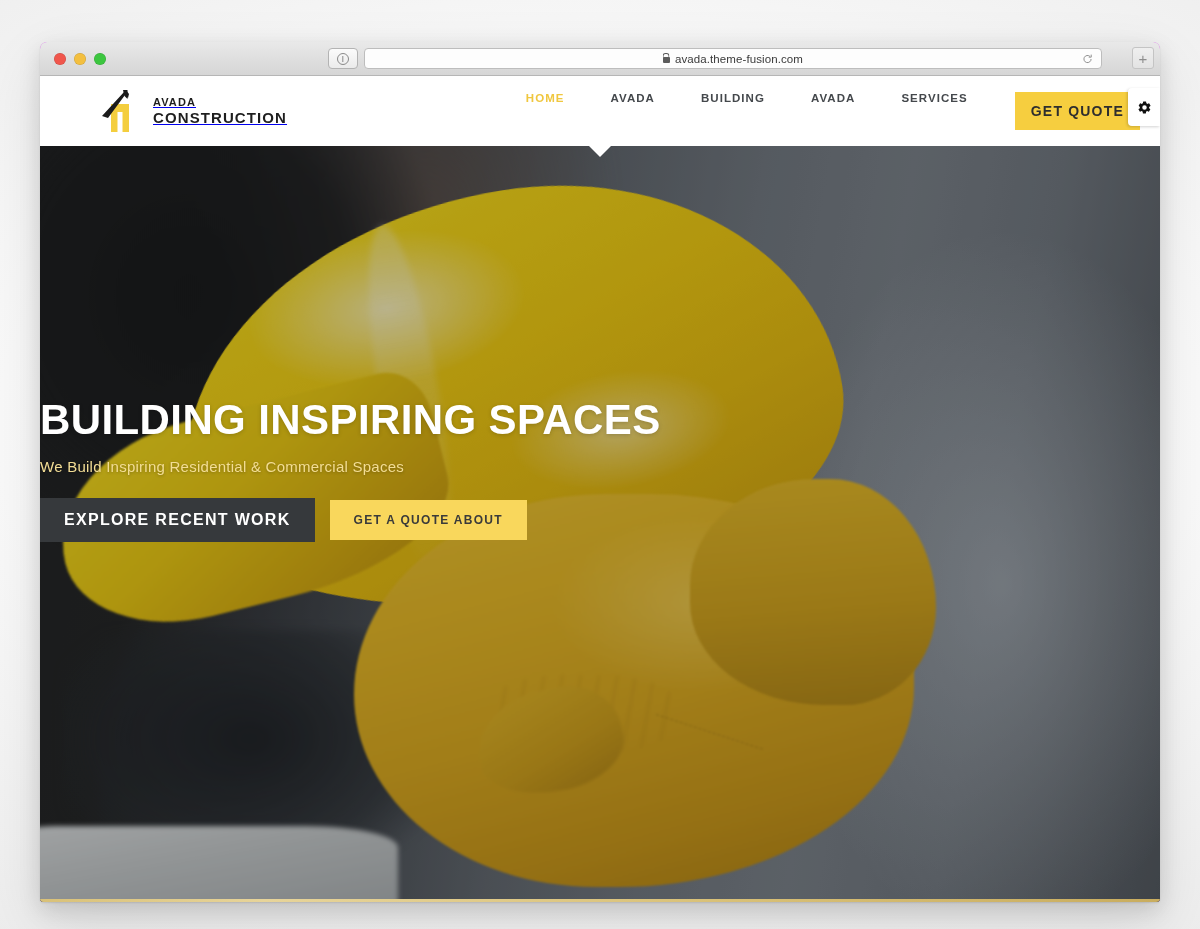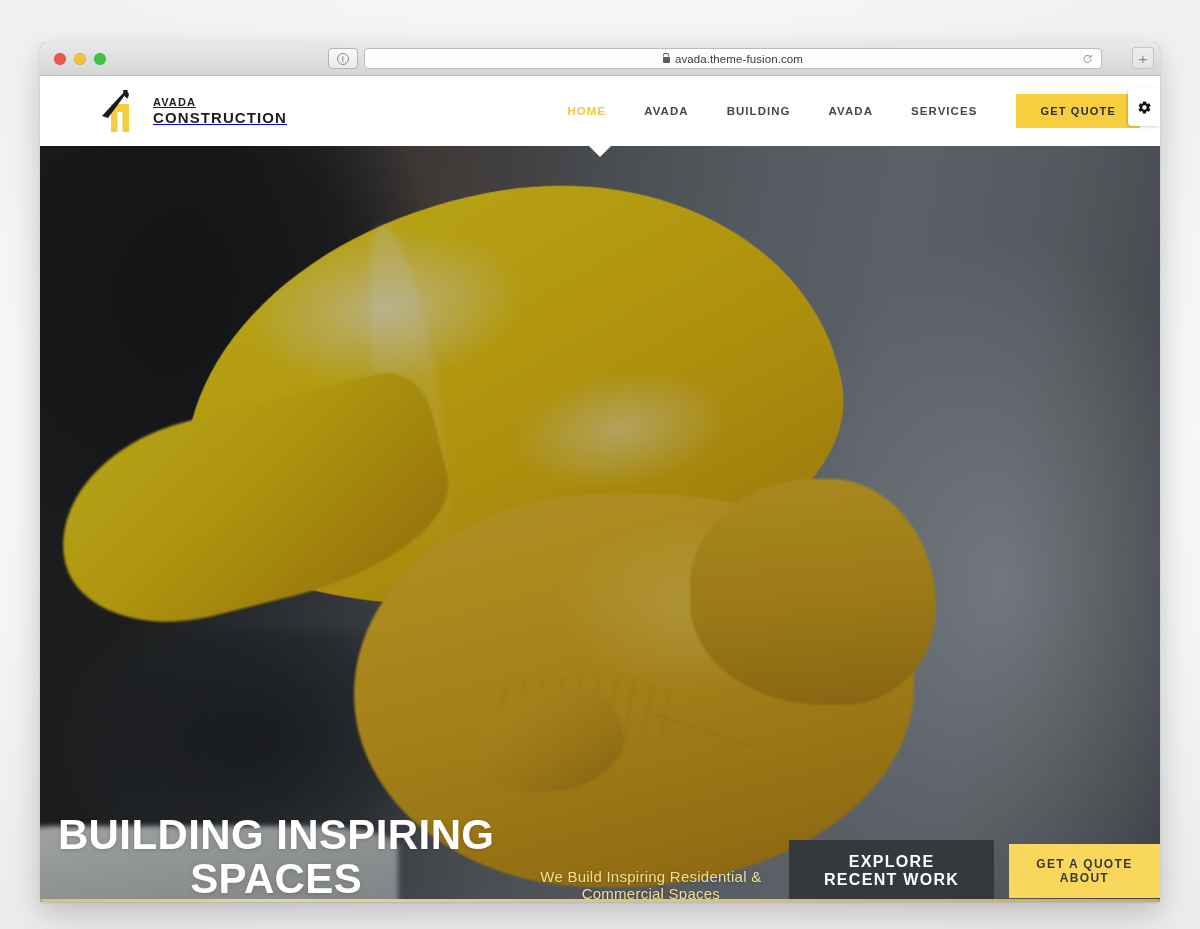--- a/index.html
+++ b/index.html
@@ -209,42 +209,42 @@
   .brand-line2 {
     font-size: 15px;
     font-weight: 700;
     color: #1e1e1e;
     letter-spacing: 1.1px;
   }
 
   .main-nav {
     margin-left: auto;
     display: flex;
-    align-items: center;
-    gap: 4px;
+    align-items: flex-start;
+    gap: 12px;
   }
   .nav-link {
     font-size: 11.5px;
     font-weight: 700;
     letter-spacing: 1.05px;
     color: #44484c;
     text-decoration: none;
     padding: 0 17px;
     white-space: nowrap;
   }
   .nav-link.active { color: #f0c73f; }
 
   .quote-btn {
     margin-left: 18px;
     background: #f6ce3f;
     color: #2e2e2e;
-    font-size: 11px;
+    font-size: 14px;
     font-weight: 700;
     letter-spacing: 1.2px;
-    padding: 11px 24px;
+    padding: 11px 16px;
     border: none;
     white-space: nowrap;
     font-family: inherit;
     cursor: pointer;
   }
 
   
   .header-notch {
     position: absolute;
     left: 50%;
@@ -422,22 +422,22 @@
     position: absolute;
     inset: 0;
     background: rgba(30,32,36,0.30);
   }
 
   
   .hero-content {
     position: absolute;
     inset: 0;
     display: flex;
-    flex-direction: row;
-    align-items: flex-end;
+    flex-direction: column;
+    align-items: flex-start;
     justify-content: flex-start;
     padding-top: 252px;
     text-align: center;
   }
   .hero-title {
     font-size: 42px;
     font-weight: 700;
     color: #ffffff;
     letter-spacing: .4px;
     line-height: 1.06;

